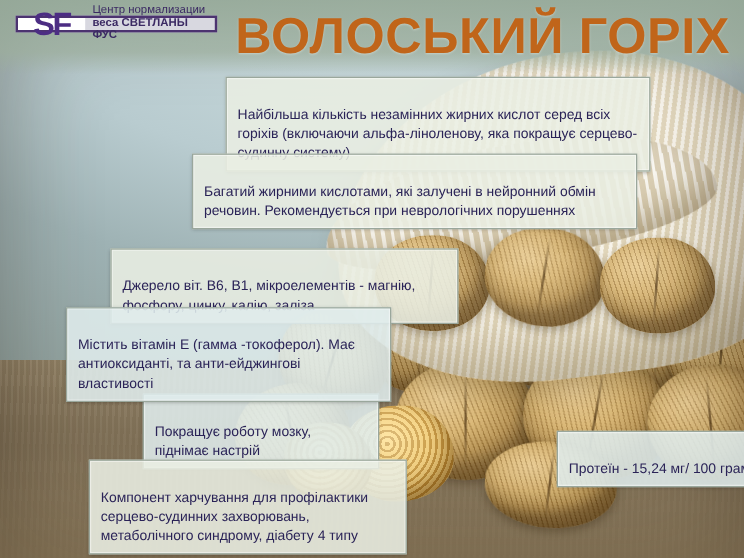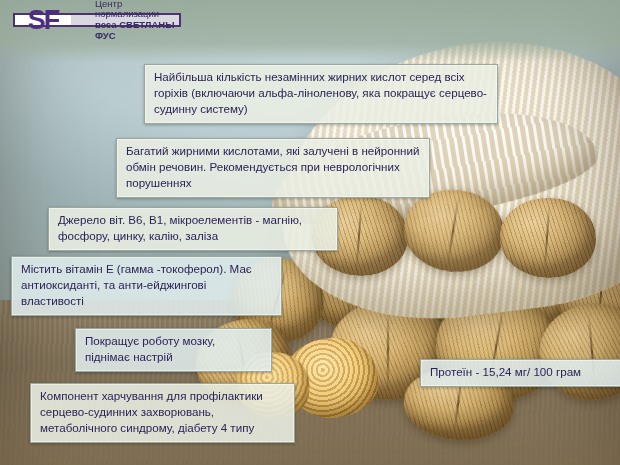--- a/index.html
+++ b/index.html
@@ -77,44 +77,45 @@
     border:2px solid #4c3370;background:#d8d8e0;display:flex;align-items:stretch;
     box-sizing:border-box;
   }
   .logo-mark{
     width:56px;background:#ffffff;display:flex;align-items:center;justify-content:center;
     color:#4c2d83;font-weight:bold;font-size:27px;letter-spacing:-2px;
     font-family:"Liberation Sans",sans-serif;line-height:1;
   }
   .logo-text{
     flex:1;display:flex;flex-direction:column;justify-content:center;
-    padding-left:24px;color:#3b2a63;line-height:1.12;
+    padding-left:6px;color:#3b2a63;line-height:1.12;
   }
   .logo-l1{font-size:9.5px;}
   .logo-l2{font-size:9.5px;font-weight:bold;}
   
   .title{
     position:absolute;left:196px;top:6px;
     font-size:42px;font-weight:bold;color:#c0651a;letter-spacing:.5px;
     text-shadow:0 1px 2px rgba(255,255,255,.35);
     white-space:nowrap;
   }
   
   .box{
     position:absolute;box-sizing:border-box;
     background:rgba(233,238,226,.88);
     border:1px solid #9aa79c;
     box-shadow:0 1px 3px rgba(0,0,0,.28), inset 0 0 0 1px rgba(255,255,255,.45);
     color:#2a2357;
     font-size:11.6px;line-height:1.38;
-    padding:4px 9px 6px 9px;
+    padding:23px 9px 6px 9px;
+    margin-left:44px;
   }
   .box.cool{background:rgba(223,236,236,.88);}
   .b1{left:144px;top:64px;width:354px;}
-  .b2{left:116px;top:138px;width:314px;}
+  .b2{left:116px;top:128px;width:371px;}
   .b3{left:48px;top:207px;width:290px;}
   .b4{left:11px;top:256px;width:271px;}
   .b5{left:75px;top:328px;width:197px;}
   .b6{left:30px;top:383px;width:265px;}
   .b7{left:313px;top:411px;width:190px;}
   .bnut{left:420px;top:359px;width:224px;}
 </style>
 </head>
 <body>
 
@@ -149,20 +150,21 @@
   </div>
 
   <div class="logo">
     <div class="logo-mark">SF</div>
     <div class="logo-text">
       <span class="logo-l1">Центр нормализации</span>
       <span class="logo-l2">веса СВЕТЛАНЫ ФУС</span>
     </div>
   </div>
 
+  <div class="title">ВОЛОСЬКИЙ ГОРІХ</div>
 
   <div class="box b1">Найбільша кількість незамінних жирних кислот серед всіх горіхів (включаючи альфа-ліноленову, яка покращує серцево-судинну систему)</div>
   <div class="box b2">Багатий жирними кислотами, які залучені в нейронний обмін речовин. Рекомендується при неврологічних порушеннях</div>
   <div class="box b3">Джерело віт. В6, В1, мікроелементів - магнію, фосфору, цинку, калію, заліза</div>
   <div class="box b5 cool">Покращує роботу мозку, піднімає настрій</div>
   <div class="box b4 cool">Містить вітамін Е (гамма -токоферол). Має антиоксиданті, та анти-ейджингові властивості</div>
   <div class="box b6">Компонент харчування для профілактики серцево-судинних захворювань, метаболічного синдрому, діабету 4 типу</div>
 
   <div class="box bnut cool">
     <div>Протеїн - 15,24 мг/ 100 грам</div>

